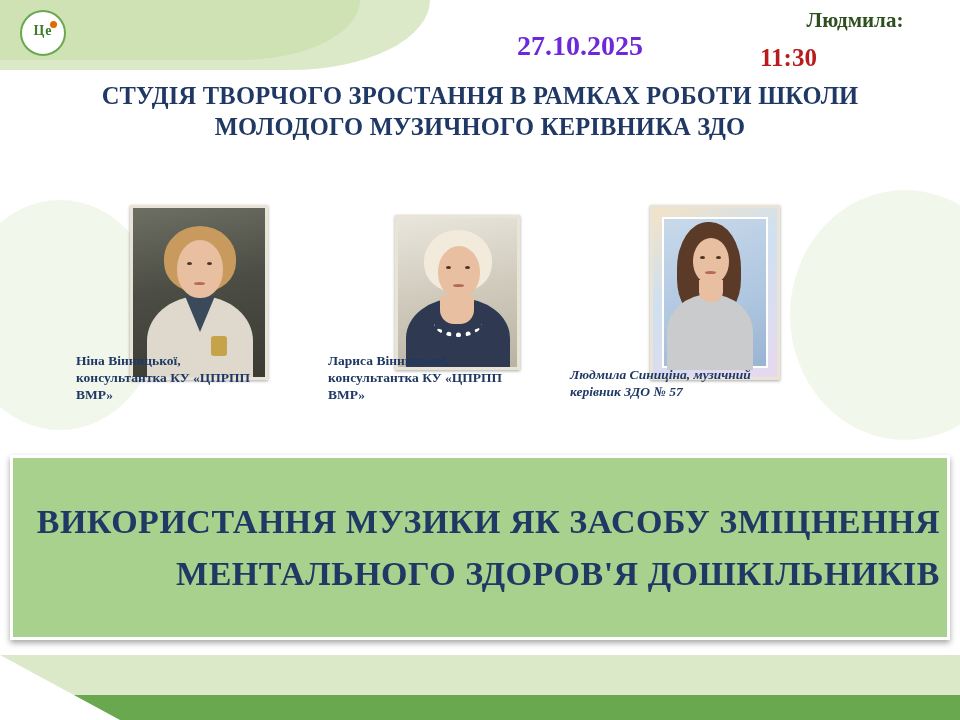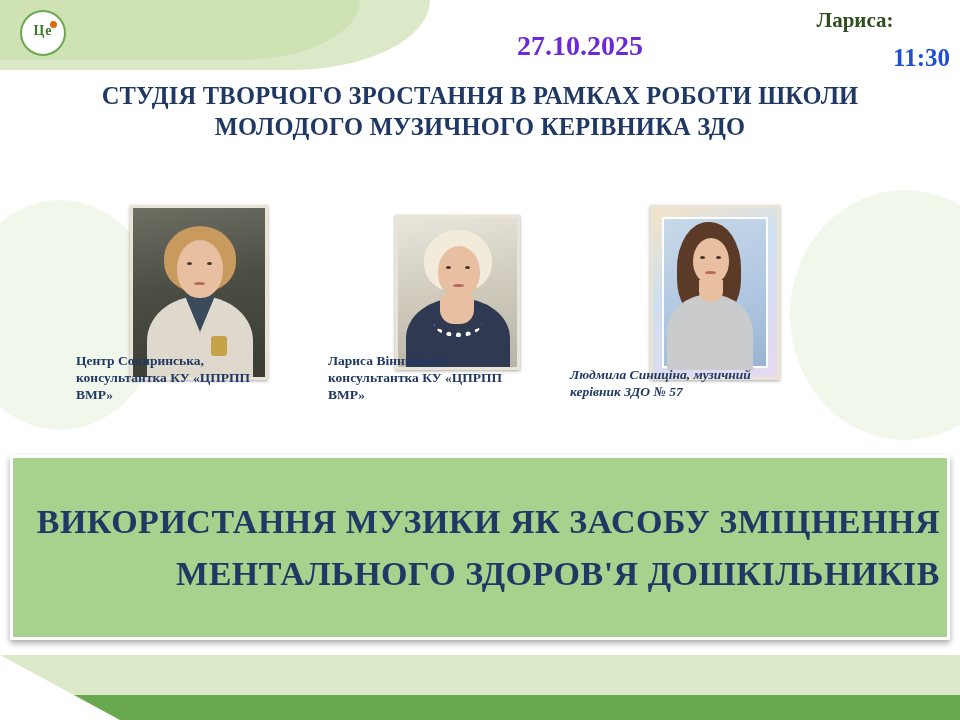--- a/index.html
+++ b/index.html
@@ -89,24 +89,24 @@
     width: 190px;
     text-align: center;
     font-size: 21px;
     font-weight: bold;
     color: #2f4f1f;
   }
   .start-time {
     position: absolute;
     left: 760px; top: 44px;
     width: 190px;
-    text-align: right;
+    text-align: left;
     font-size: 25px;
     font-weight: bold;
-    color: #1d4ed8;
+    color: #b91c1c;
   }
 
   
   .main-title {
     position: absolute;
     left: 40px; top: 80px;
     width: 880px;
     text-align: center;
     font-size: 24.5px;
     font-weight: bold;
@@ -284,21 +284,21 @@
   <div class="header-green-swoosh"></div>
   <div class="header-green-swoosh2"></div>
 
   <div class="logo-circle">
     <div class="logo-text">Це</div>
     <div class="logo-dot"></div>
   </div>
 </div>
 
 <div class="event-date">27.10.2025</div>
-<div class="start-label">Лариса:</div>
+<div class="start-label">Людмила:</div>
 <div class="start-time">11:30</div>
 
 <div class="main-title">СТУДІЯ ТВОРЧОГО ЗРОСТАННЯ В РАМКАХ РОБОТИ ШКОЛИ МОЛОДОГО МУЗИЧНОГО КЕРІВНИКА ЗДО</div>
 
 <div class="side-shape-left"></div>
 <div class="side-shape-right"></div>
 
 <div class="photo photo1">
   <div class="ph-bg ph1-bg"></div>
   <div class="hair p1-hair"></div>
@@ -332,21 +332,21 @@
   <div class="body p3-body"></div>
   <div class="p3-neck"></div>
   <div class="face p3-face">
     <div class="eye" style="left:7px; top:18px;"></div>
     <div class="eye" style="left:23px; top:18px;"></div>
     <div class="mouth" style="left:12px; top:33px;"></div>
   </div>
 </div>
 
 <div class="caption cap1">
-  <b>Центр Сокиринська,</b>
+  <b>Ніна Вінницької,</b>
   <b>консультантка КУ «ЦПРПП ВМР»</b>
 </div>
 <div class="caption cap2">
   <b>Лариса Вінницької,</b>
   <b>консультантка КУ «ЦПРПП ВМР»</b>
 </div>
 <div class="caption cap3">
   <b>Людмила Синиціна,</b>
   <b>музичний керівник ЗДО № 57</b>
 </div>

